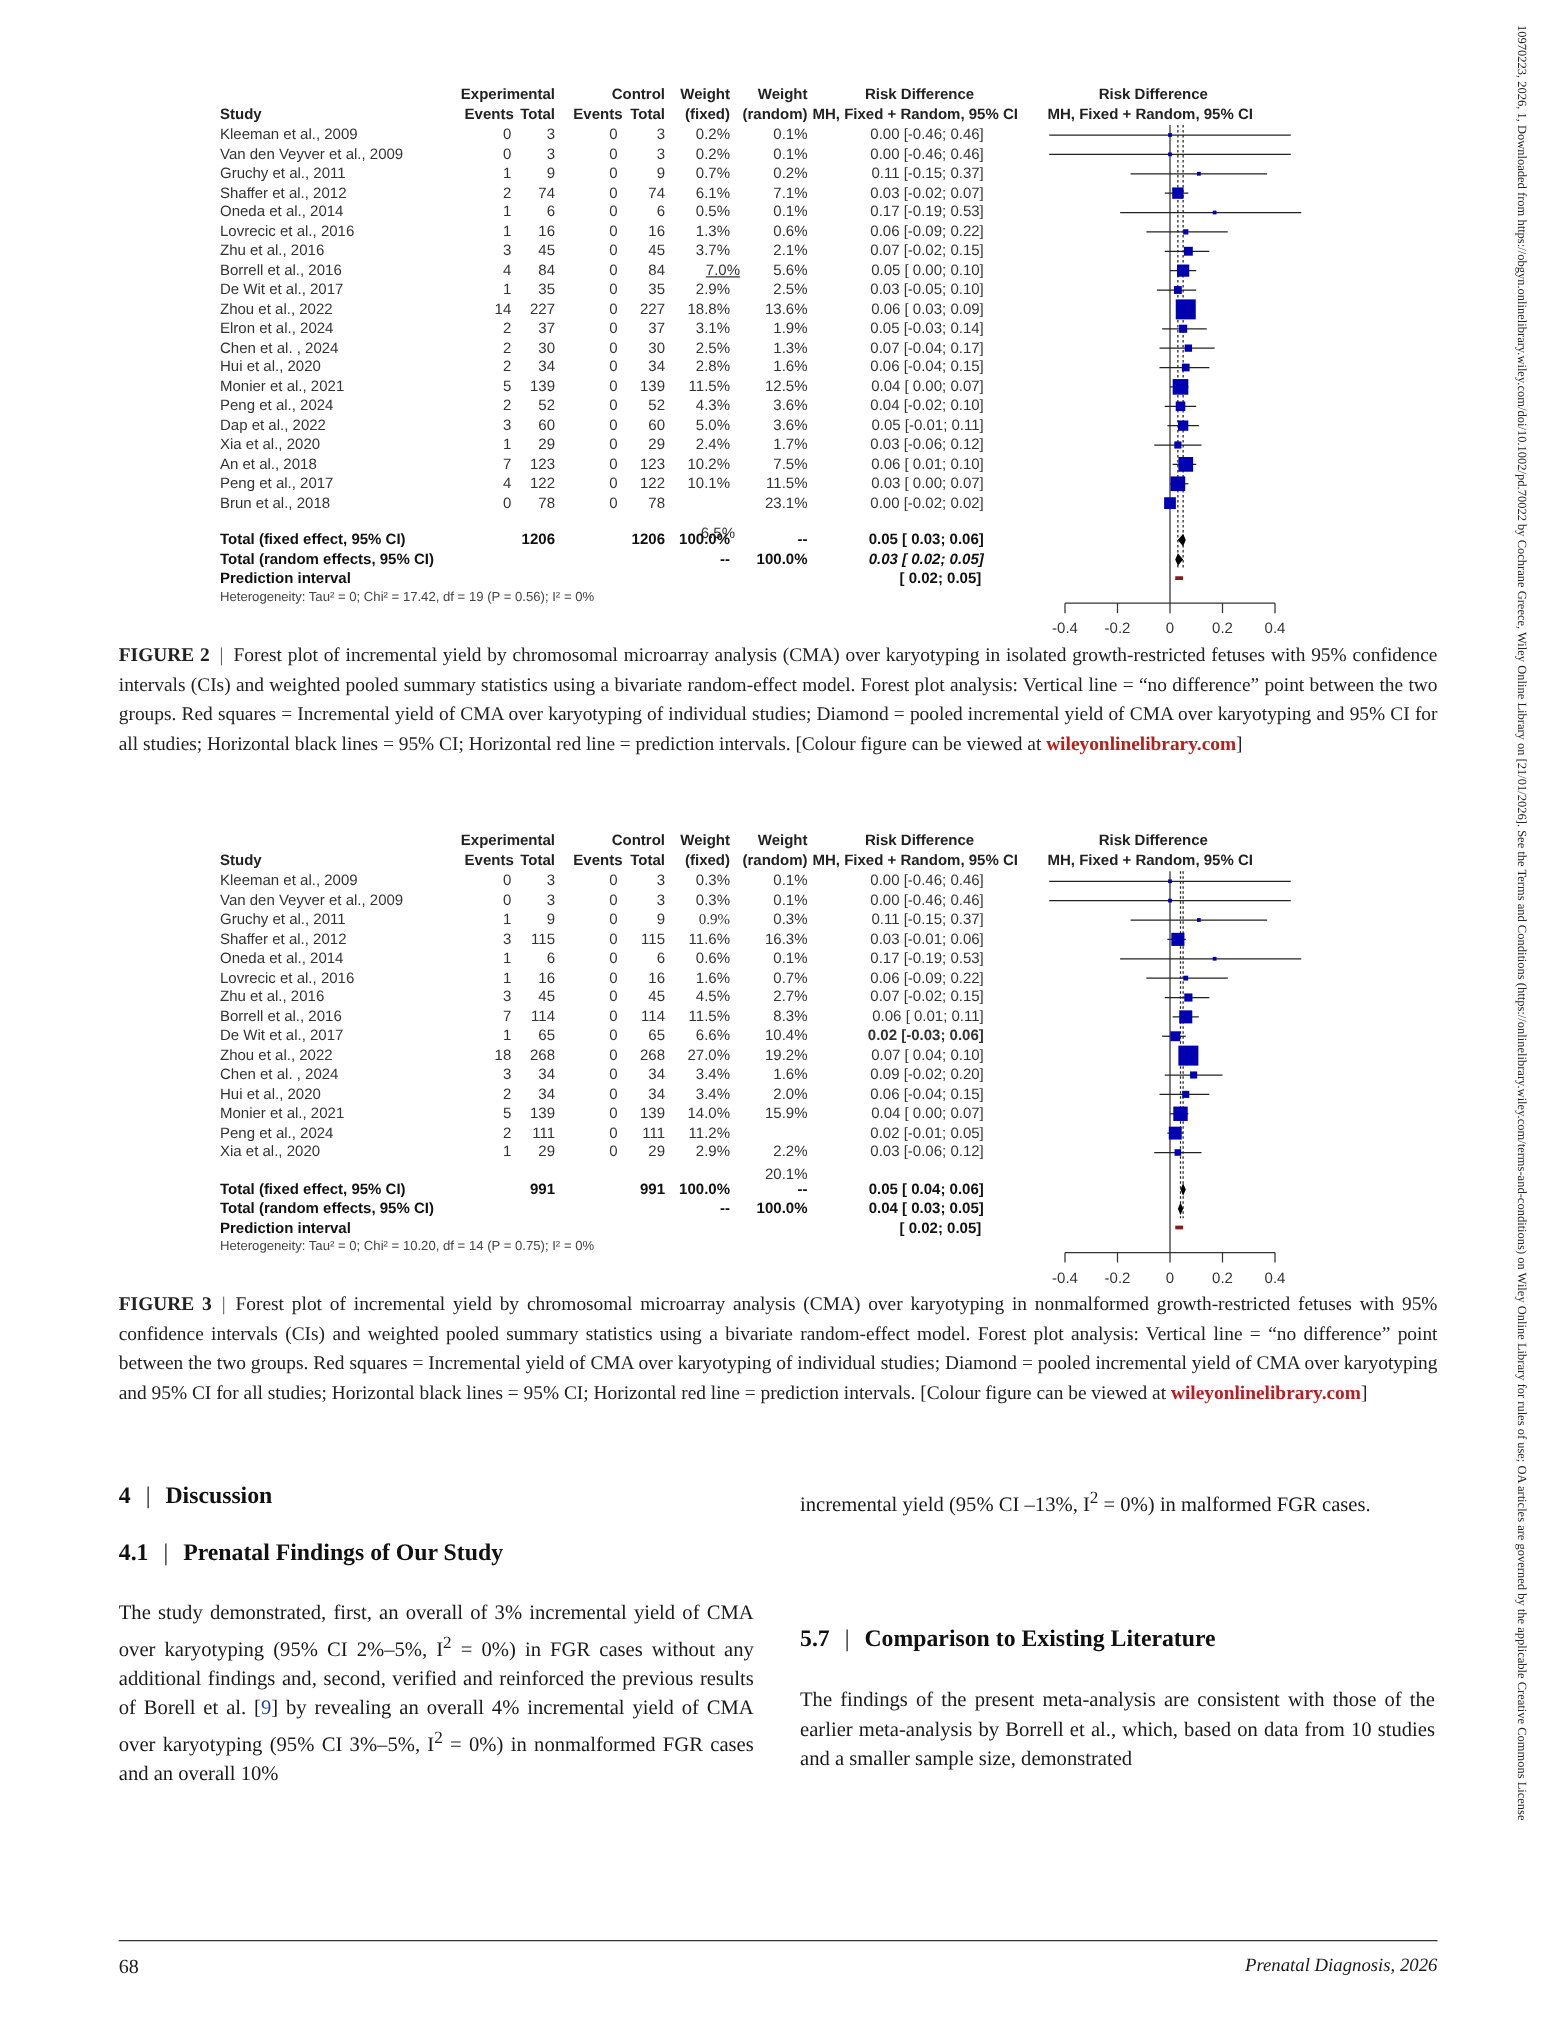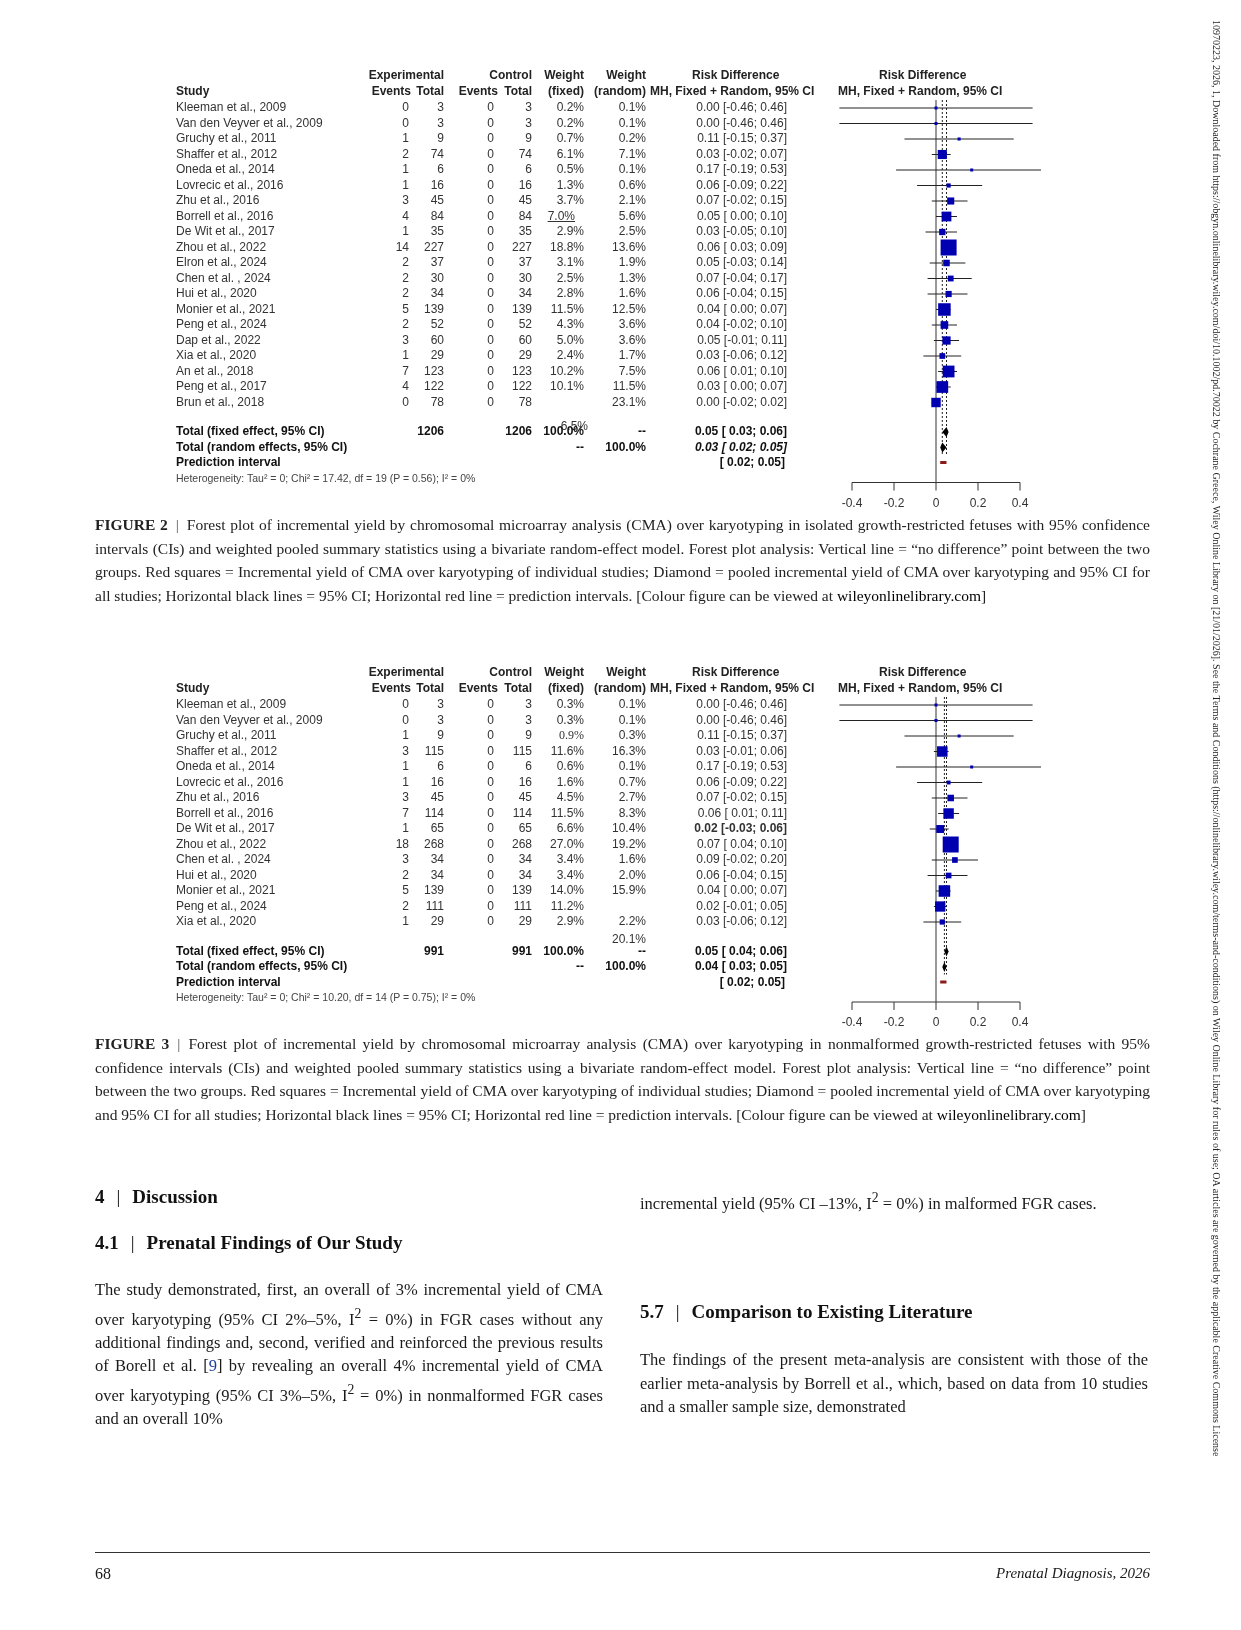--- a/index.html
+++ b/index.html
@@ -10,21 +10,21 @@
   .forest .row { position: absolute; left: 0; height: 16px; width: 880px; }
   .forest .cell { position: absolute; white-space: nowrap; top: 0; }
   .forest .r { text-align: right; }
   .forest .bold { font-weight: bold; color: #111; }
   .forest .het { position: absolute; font-size: 10.5px; color: #444; white-space: nowrap; }
   .forest svg { position: absolute; overflow: visible; }
 
   .caption { position: absolute; left: 95px; width: 1055px; font-size: 15.5px; line-height: 23.5px; text-align: justify; color: #222; }
   .caption .fig-label { font-weight: bold; }
   .caption .sep { padding: 0 8px; color: #555; }
-  .caption a { color: #000000; text-decoration: none; }
+  .caption a { color: #b91c1c; text-decoration: none; font-weight: bold; }
 
   .h1 { position: absolute; font-weight: bold; font-size: 19px; color: #111; }
   .h2 { position: absolute; font-weight: bold; font-size: 19px; color: #111; }
   .h1 .num, .h2 .num { display: inline-block; }
   .h1 .bar, .h2 .bar { display: inline-block; padding: 0 12px; font-weight: normal; }
   .para { position: absolute; font-size: 16.5px; line-height: 23.5px; text-align: justify; color: #1a1a1a; }
   .para a { color: #1f3fa0; text-decoration: none; }
 
   .footer-rule { position: absolute; left: 95px; top: 1552px; width: 1055px; height: 1px; background: #333; }
   .page-num { position: absolute; left: 95px; top: 1565px; font-size: 16px; }
@@ -122,21 +122,21 @@
       <span class="cell r" style="right:468px;">3.7%</span>
       <span class="cell r" style="right:406px;">2.1%</span>
       <span class="cell r" style="right:265px;">0.07 [-0.02; 0.15]</span>
     </div>
     <div class="row" style="top:140.5px;">
       <span class="cell" style="left:4px;">Borrell et al., 2016</span>
       <span class="cell r" style="right:643px;">4</span>
       <span class="cell r" style="right:608px;">84</span>
       <span class="cell r" style="right:558px;">0</span>
       <span class="cell r" style="right:520px;">84</span>
-      <span class="cell r" style="right:477px;text-decoration:underline;">7.0%</span>
+      <span class="cell r" style="right:460px;text-decoration:underline;">7.0%</span>
       <span class="cell r" style="right:406px;">5.6%</span>
       <span class="cell r" style="right:265px;">0.05 [ 0.00; 0.10]</span>
     </div>
     <div class="row" style="top:156px;">
       <span class="cell" style="left:4px;">De Wit et al., 2017</span>
       <span class="cell r" style="right:643px;">1</span>
       <span class="cell r" style="right:608px;">35</span>
       <span class="cell r" style="right:558px;">0</span>
       <span class="cell r" style="right:520px;">35</span>
       <span class="cell r" style="right:468px;">2.9%</span>

